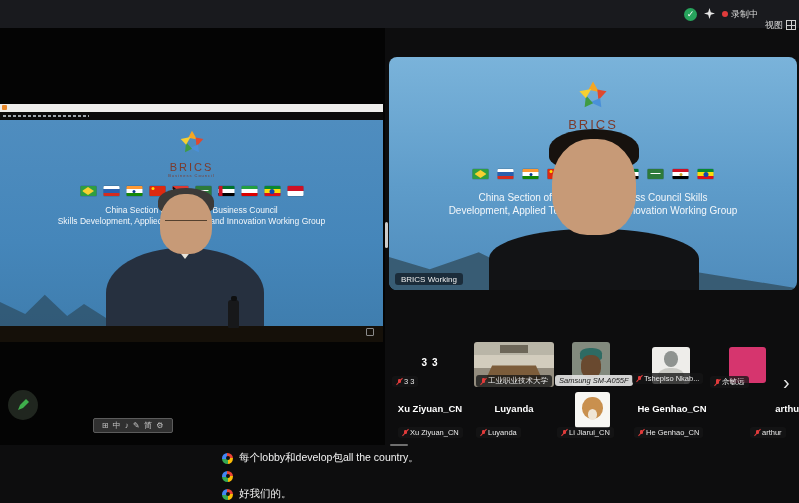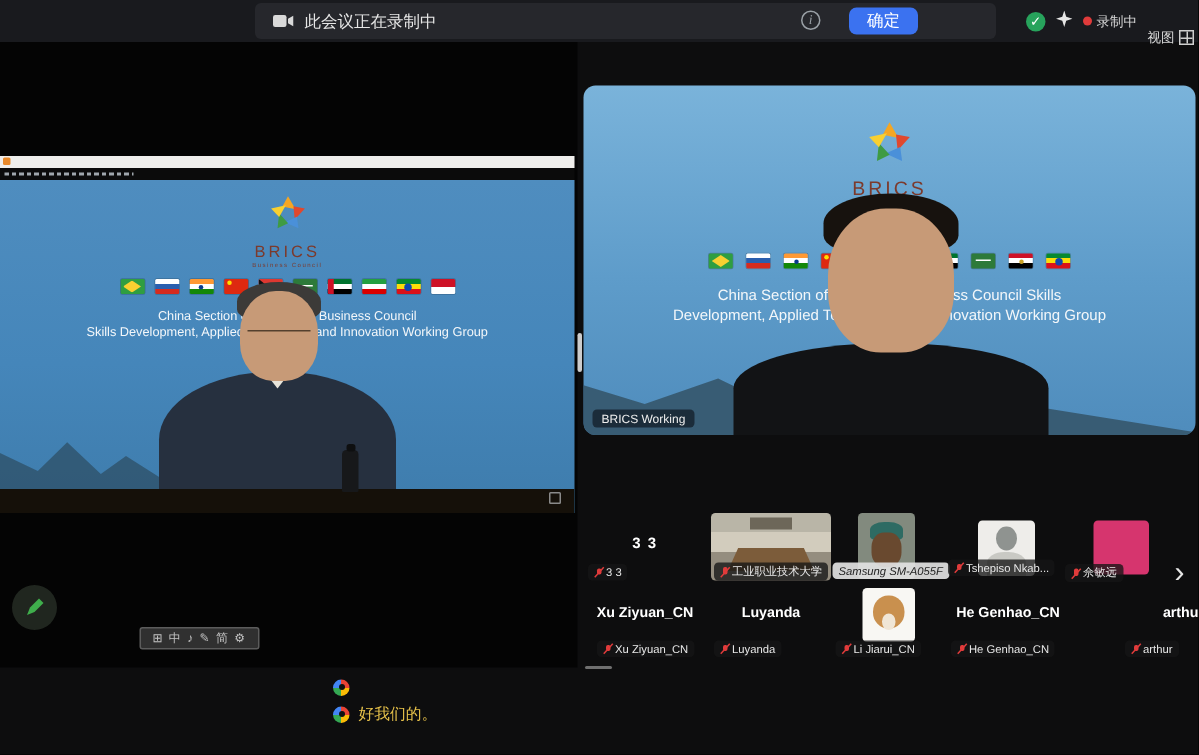--- a/index.html
+++ b/index.html
@@ -178,31 +178,20 @@
      background:conic-gradient(#e94335 0 25%, #fbbc05 25% 50%, #34a853 50% 75%, #4285f4 75%); }
   .cap-ico::after{ content:""; position:absolute; left:3.5px; top:3.5px; width:4px; height:4px;
      border-radius:50%; background:#101010; }
 </style>
 </head>
 <body>
 
 <div class="app">
 
   <div class="topbar">
-    <div class="notice">
-      <span class="cam-ico">
-        <svg width="14" height="10" viewBox="0 0 14 10">
-            <rect x="0" y="1" width="9" height="8" rx="1.5" fill="#d9d9d9"></rect>
-            <path d="M10 3.5 L13.5 1.5 V8.5 L10 6.5 Z" fill="#d9d9d9"></path>
-          </svg>
-      </span>
-      <span class="notice-text">此会议正在录制中</span>
-      <span class="info-ico">i</span>
-      <button class="confirm-btn">确定</button>
-    </div>
     <div class="topbar-right">
       <span class="shield-ico">✓</span>
       <span>
         <svg width="11" height="11" viewBox="0 0 10 10">
             <path d="M5 0 L6.2 3.8 L10 5 L6.2 6.2 L5 10 L3.8 6.2 L0 5 L3.8 3.8 Z" fill="#e6e6e6"></path>
           </svg>
       </span>
       <span class="rec-ind">
         <span class="rec-dot"></span>
         <span class="rec-text">录制中</span>
@@ -397,20 +386,24 @@
         </div>
     </div>
 
     <div class="strip-next">›</div>
     <div class="strip-scrollbar"></div>
   </div>
 
   <div class="captions">
     <div class="cap-line">
       <span class="cap-ico"></span>
+      <span>每个lobby和develop包all the country。</span>
+    </div>
+    <div class="cap-line">
+      <span class="cap-ico"></span>
     </div>
     <div class="cap-line">
       <span class="cap-ico"></span>
       <span>好我们的。</span>
     </div>
   </div>
 
 </div>
 
 </body></html>

